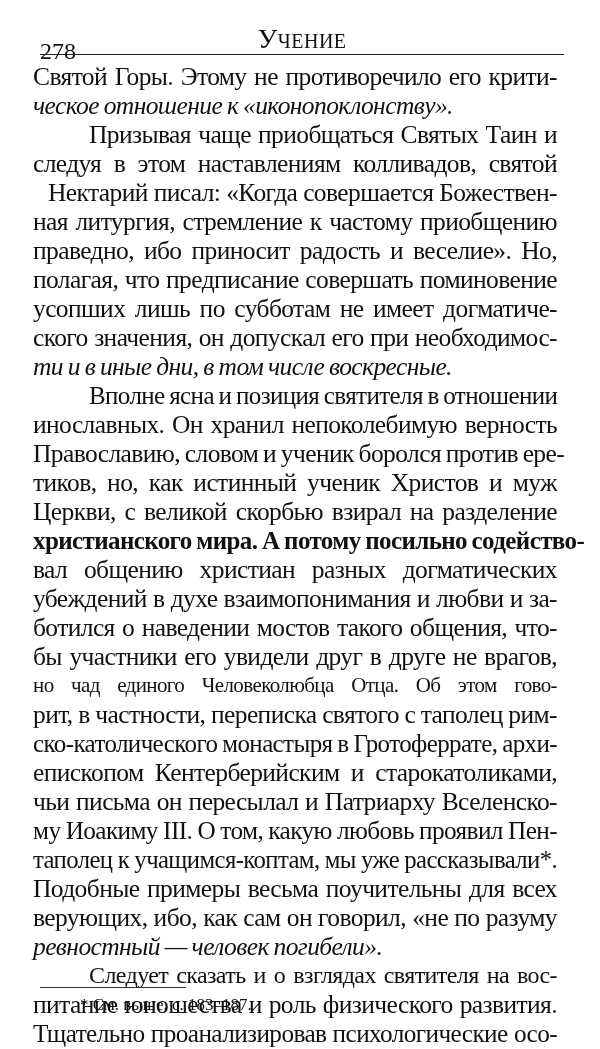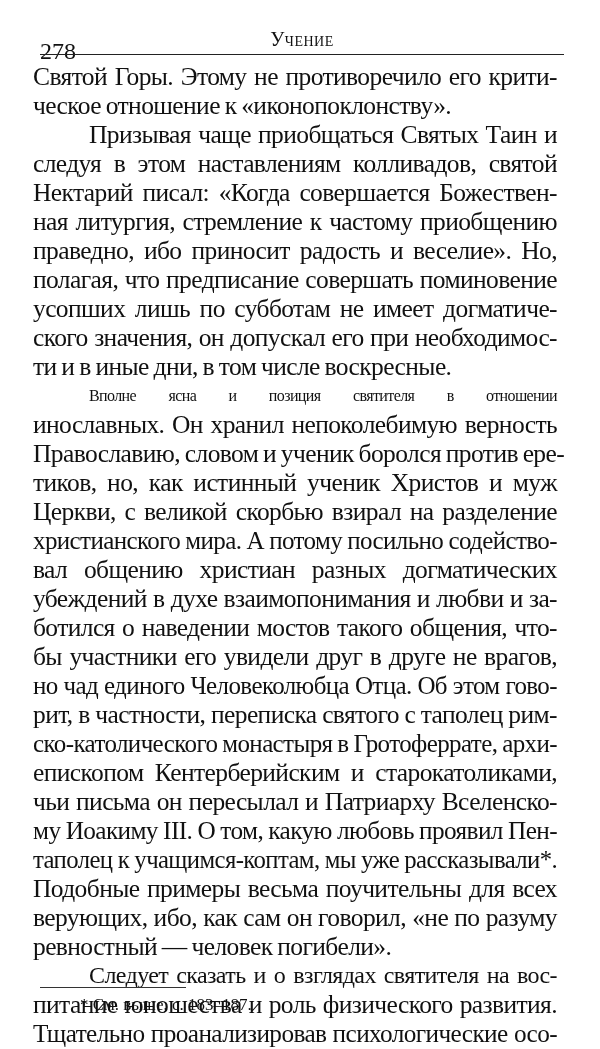--- a/index.html
+++ b/index.html
@@ -24,21 +24,21 @@
       top: 12px;
       font-size: 24px;
       line-height: 30px;
     }
     .running-title {
       position: absolute;
       left: 0;
       right: 0;
       top: 0;
       text-align: center;
-      font-size: 20px;
+      font-size: 28px;
       line-height: 30px;
       font-variant: small-caps;
       letter-spacing: 0.5px;
     }
     .header-rule {
       position: absolute;
       left: 40px;
       top: 54px;
       width: 524px;
       height: 0;
@@ -56,20 +56,21 @@
       line-height: 29px;
       font-size: 25.5px;
       white-space: nowrap;
       text-align: justify;
       text-align-last: justify;
       letter-spacing: -0.6px;
       word-spacing: -1px;
     }
     .line.last {
       text-align-last: left;
+      font-style: italic;
     }
     .line.indent {
       padding-left: 56px;
     }
     .footnote-rule {
       position: absolute;
       left: 40px;
       top: 987px;
       width: 146px;
       height: 0;
@@ -91,38 +92,38 @@
   <span class="page-number">278</span>
   <span class="running-title">Учение</span>
 </div>
 <div class="header-rule"></div>
 
 <div class="body-text" id="body-text">
     <span class="line" style="display: block; width: auto;">Святой Горы. Этому не противоречило его крити-</span>
     <span class="line last" style="display: block; width: auto;">ческое отношение к «иконопоклонству».</span>
     <span class="line indent" style="display: block; width: auto;">Призывая чаще приобщаться Святых Таин и</span>
     <span class="line" style="display: block; width: auto;">следуя в этом наставлениям колливадов, святой</span>
-    <span class="line" style="display: block; width: auto;">Нектарий писал: «Когда совершается Божествен-</span>
+    <span class="line" style="display: block; width: auto; margin-left: 15px;">Нектарий писал: «Когда совершается Божествен-</span>
     <span class="line" style="display: block; width: auto;">ная литургия, стремление к частому приобщению</span>
     <span class="line" style="display: block; width: auto;">праведно, ибо приносит радость и веселие». Но,</span>
     <span class="line" style="display: block; width: auto;">полагая, что предписание совершать поминовение</span>
     <span class="line" style="display: block; width: auto;">усопших лишь по субботам не имеет догматиче-</span>
     <span class="line" style="display: block; width: auto;">ского значения, он допускал его при необходимос-</span>
     <span class="line last" style="display: block; width: auto;">ти и в иные дни, в том числе воскресные.</span>
-    <span class="line indent" style="display: block; width: auto; font-size: 16px;">Вполне ясна и позиция святителя в отношении</span>
+    <span class="line indent" style="display: block; width: auto; font-size: 25px;">Вполне ясна и позиция святителя в отношении</span>
     <span class="line" style="display: block; width: auto;">инославных. Он хранил непоколебимую верность</span>
     <span class="line" style="display: block; width: auto;">Православию, словом и ученик боролся против ере-</span>
     <span class="line" style="display: block; width: auto;">тиков, но, как истинный ученик Христов и муж</span>
     <span class="line" style="display: block; width: auto;">Церкви, с великой скорбью взирал на разделение</span>
-    <span class="line" style="display: block; width: auto; font-size: 25px;">христианского мира. А потому посильно содейство-</span>
+    <span class="line" style="display: block; width: auto; font-size: 25px; font-weight: bold;">христианского мира. А потому посильно содейство-</span>
     <span class="line" style="display: block; width: auto;">вал общению христиан разных догматических</span>
     <span class="line" style="display: block; width: auto;">убеждений в духе взаимопонимания и любви и за-</span>
     <span class="line" style="display: block; width: auto;">ботился о наведении мостов такого общения, что-</span>
     <span class="line" style="display: block; width: auto;">бы участники его увидели друг в друге не врагов,</span>
-    <span class="line" style="display: block; width: auto; font-size: 25px;">но чад единого Человеколюбца Отца. Об этом гово-</span>
+    <span class="line" style="display: block; width: auto; font-size: 21px;">но чад единого Человеколюбца Отца. Об этом гово-</span>
     <span class="line" style="display: block; width: auto;">рит, в частности, переписка святого с таполец рим-</span>
     <span class="line" style="display: block; width: auto; font-size: 25px;">ско-католического монастыря в Гротоферрате, архи-</span>
     <span class="line" style="display: block; width: auto;">епископом Кентерберийским и старокатоликами,</span>
     <span class="line" style="display: block; width: auto;">чьи письма он пересылал и Патриарху Вселенско-</span>
     <span class="line" style="display: block; width: auto; font-size: 25.25px;">му Иоакиму III. О том, какую любовь проявил Пен-</span>
     <span class="line" style="display: block; width: auto; font-size: 24.75px;">таполец к учащимся-коптам, мы уже рассказывали*.</span>
     <span class="line" style="display: block; width: auto;">Подобные примеры весьма поучительны для всех</span>
     <span class="line" style="display: block; width: auto;">верующих, ибо, как сам он говорил, «не по разуму</span>
     <span class="line last" style="display: block; width: auto;">ревностный — человек погибели».</span>
     <span class="line indent" style="display: block; width: auto; font-size: 24px;">Следует сказать и о взглядах святителя на вос-</span>

